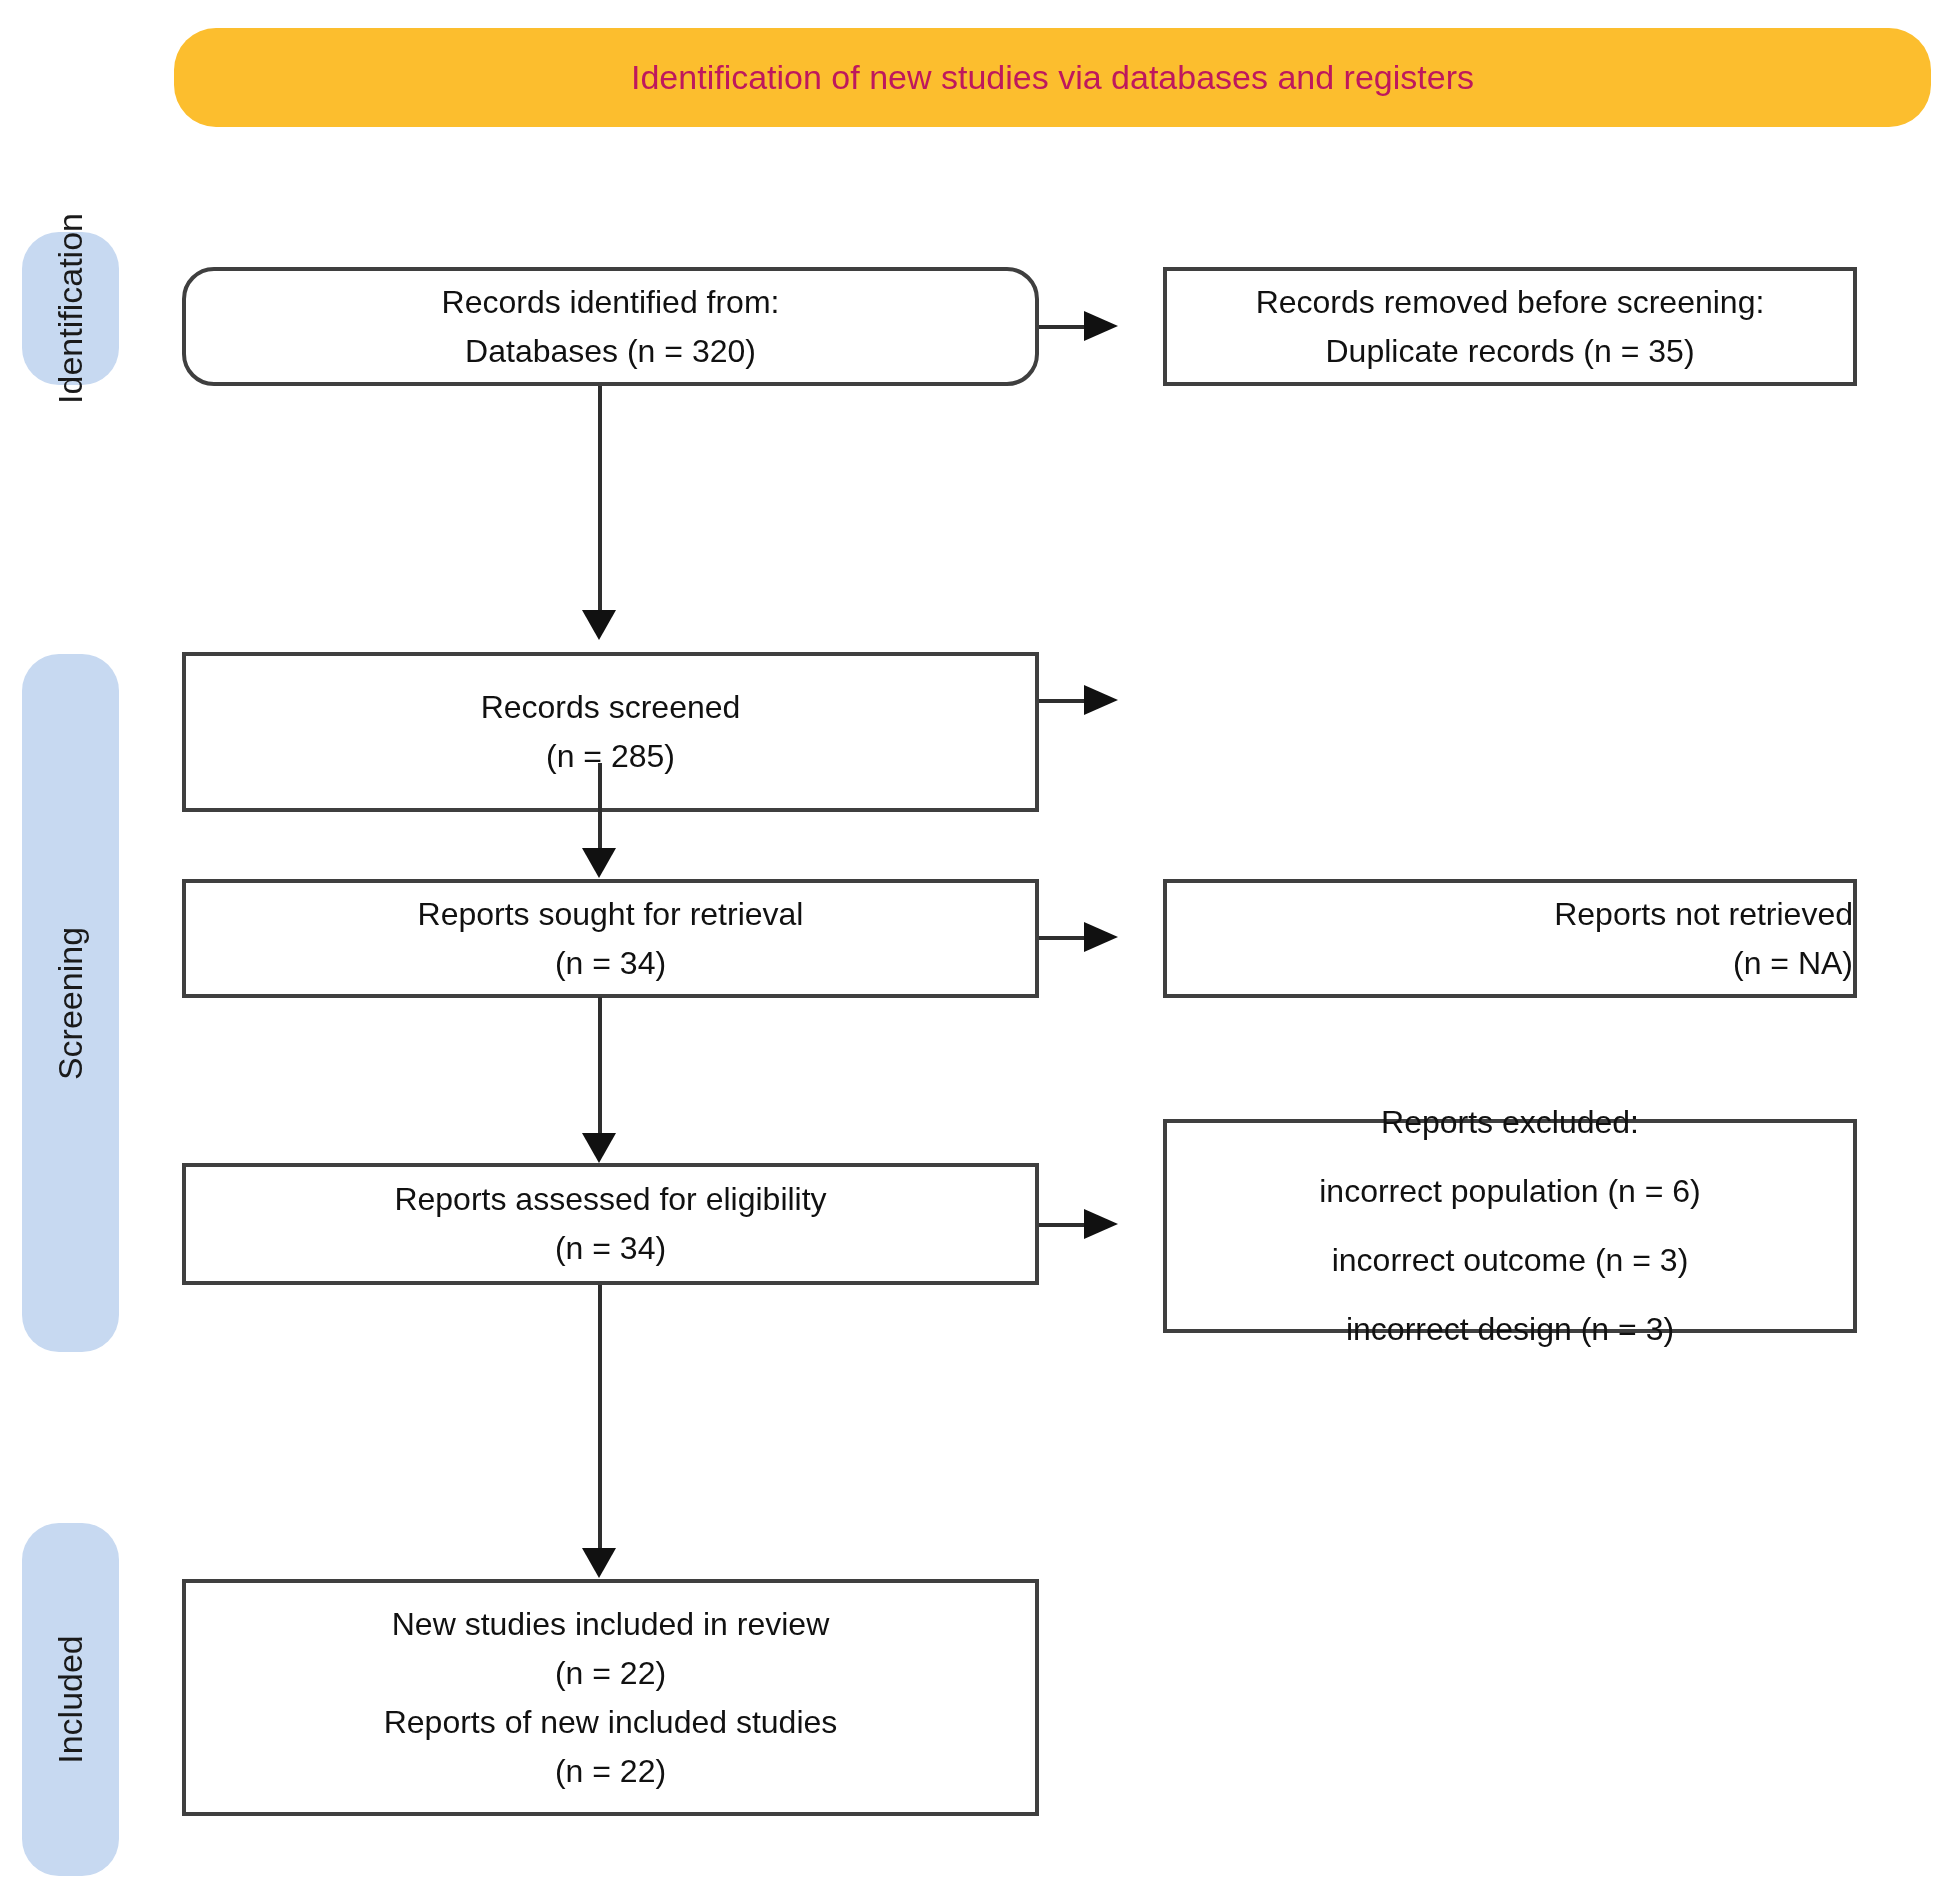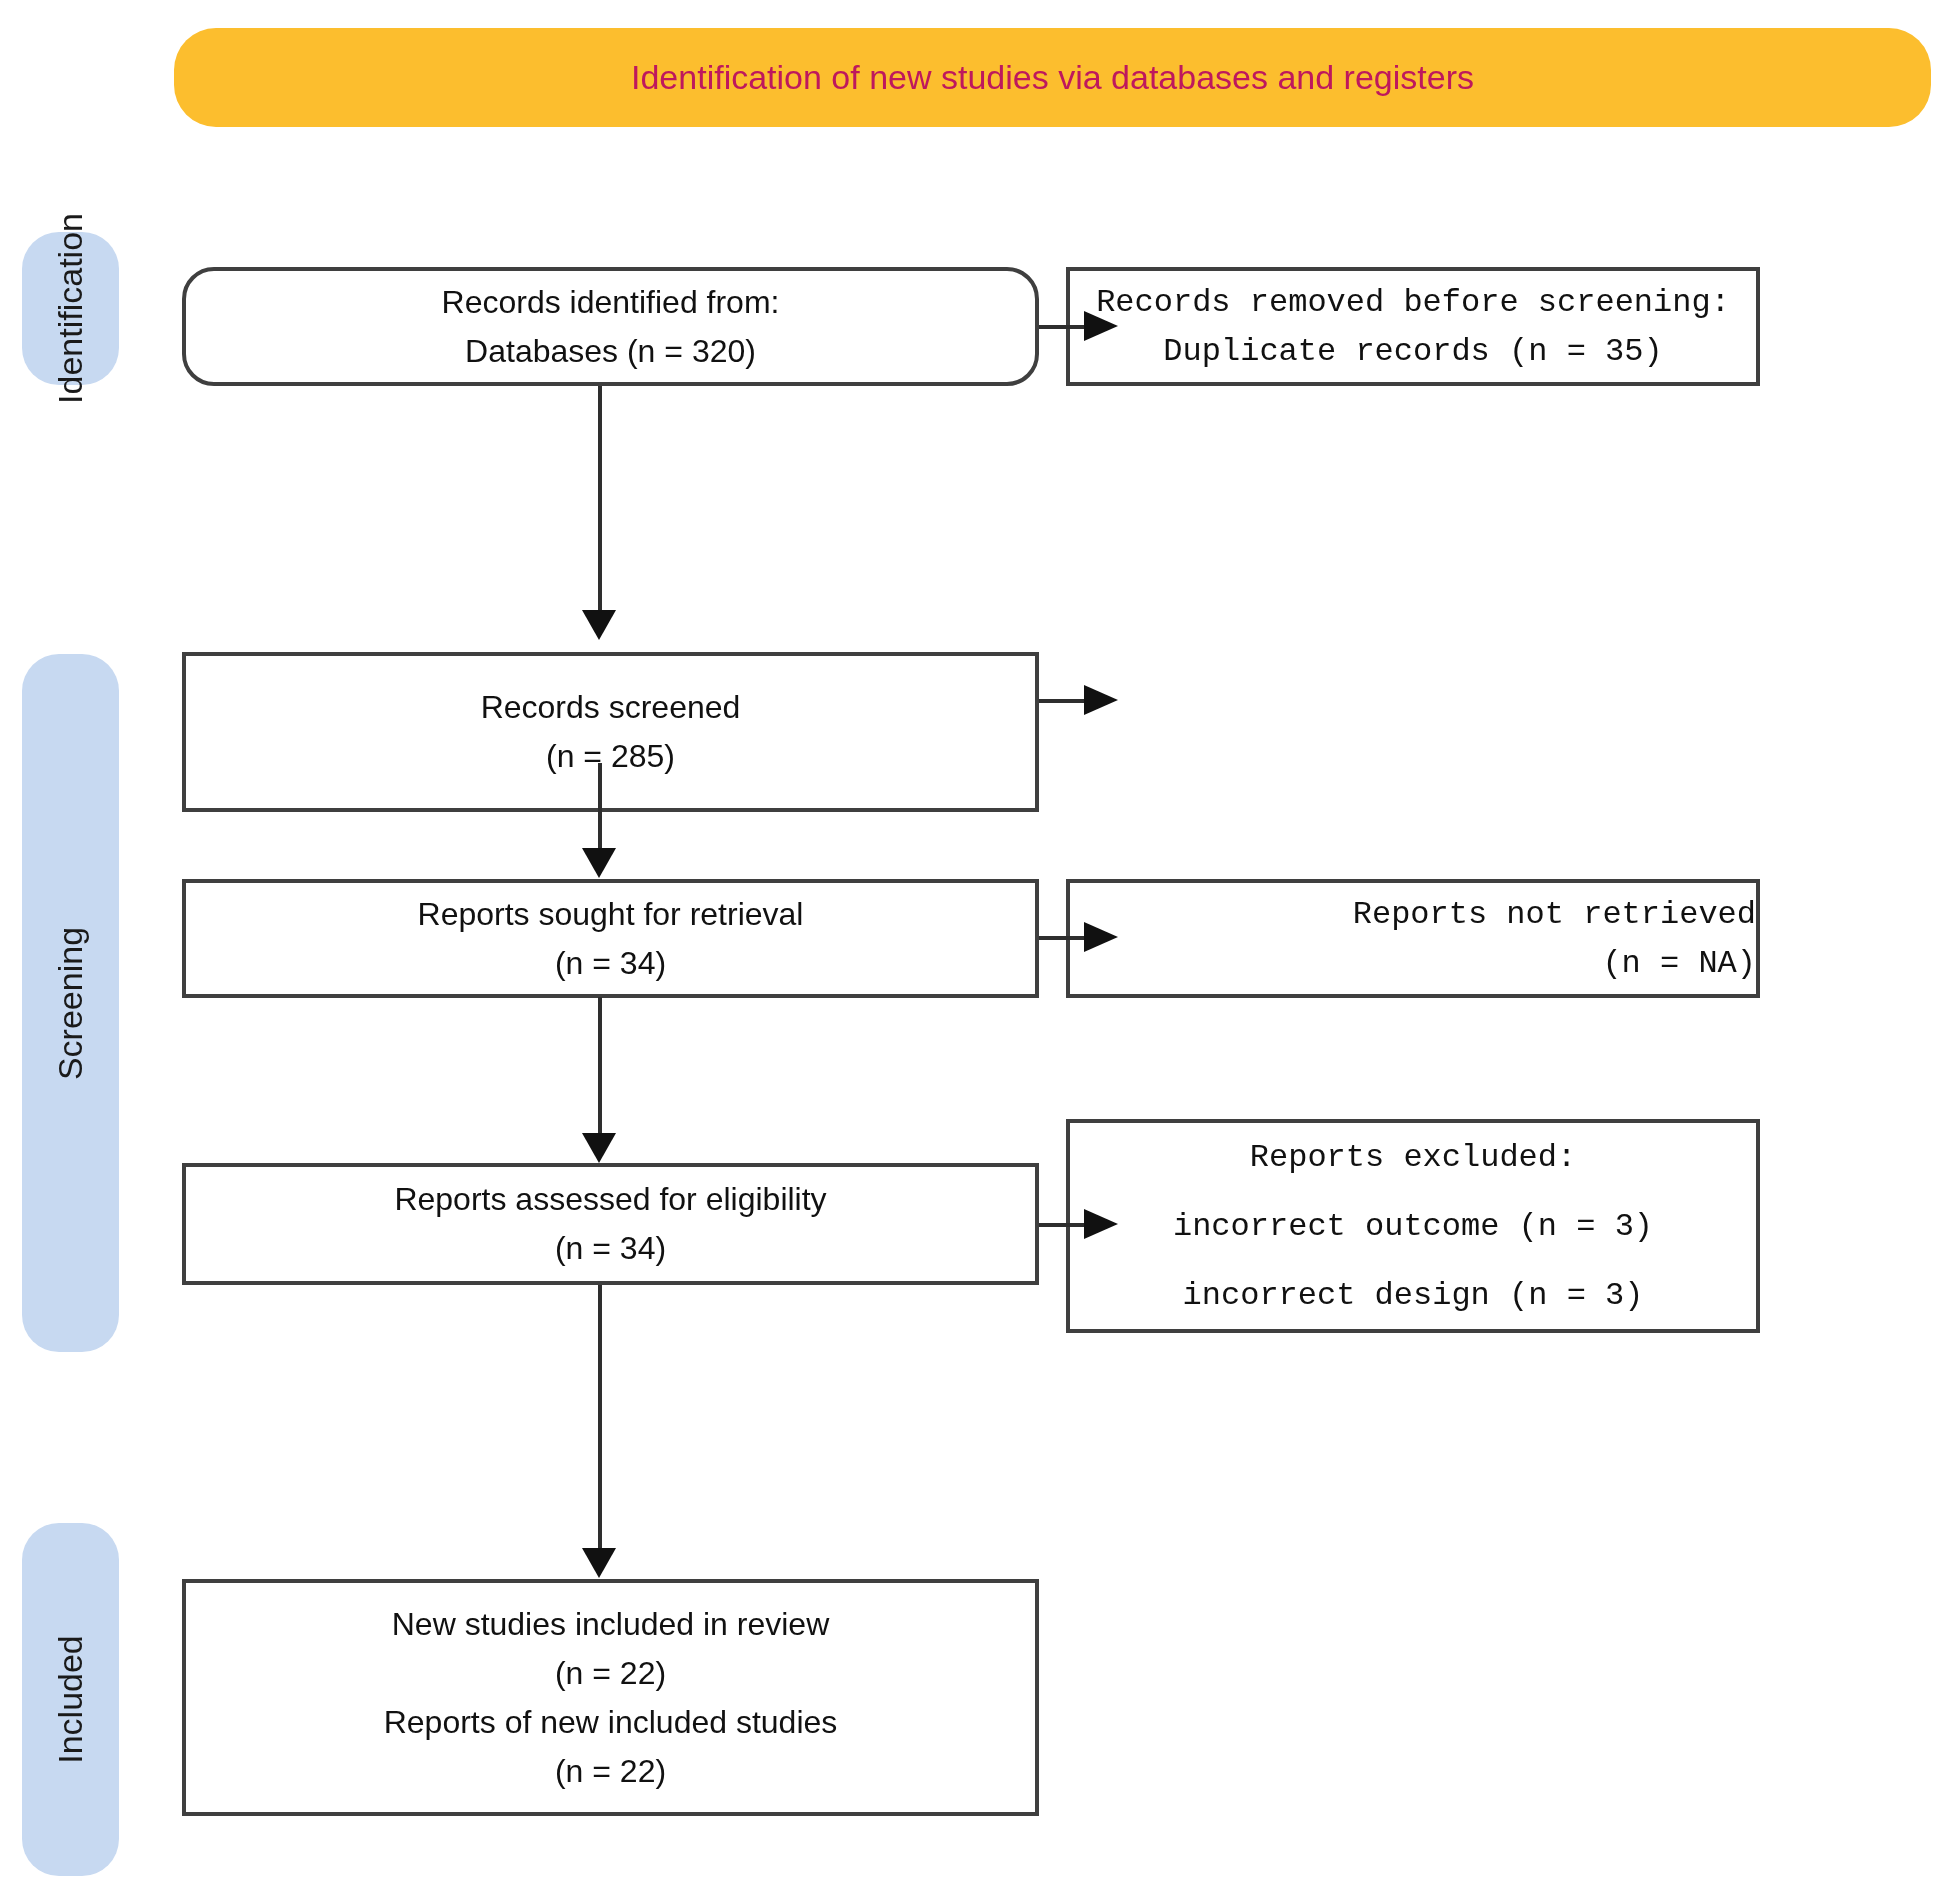--- a/index.html
+++ b/index.html
@@ -36,21 +36,21 @@
   .box{
     position:absolute;
     background:#ffffff;border:4.2px solid #3f3f3f;
     box-sizing:border-box;
     display:flex;flex-direction:column;align-items:center;justify-content:center;
     text-align:center;
     font-size:32px;color:#111111;
   }
   .box .line{line-height:49px;}
   .col-left{left:182px;width:857px;}
-  .col-right{left:1066px;width:694px;font-family:Liberation Mono, monospace;}
+  .col-right{left:1163px;width:694px;}
   .b1{top:267px;height:119px;border-radius:32px;}
   .b2{top:652px;height:160px;}
   .b3{top:879px;height:119px;}
   .b4{top:1163px;height:122px;}
   .b5{top:1579px;height:237px;}
   .r1{top:267px;height:119px;}
   .r2{top:638px;height:125px;}
   .r3{top:879px;height:119px;align-items:flex-end;}
   .r4{top:1119px;height:214px;gap:20px;}
   
@@ -120,20 +120,21 @@
   <div class="box col-right r1">
     <div class="line">Records removed before screening:</div>
     <div class="line">Duplicate records (n = 35)</div>
   </div>
   <div class="box col-right r3">
     <div class="line">Reports not retrieved</div>
     <div class="line">(n = NA)</div>
   </div>
   <div class="box col-right r4">
     <div class="line">Reports excluded:</div>
+    <div class="line">incorrect population (n = 6)</div>
     <div class="line">incorrect outcome (n = 3)</div>
     <div class="line">incorrect design (n = 3)</div>
   </div>
 
   <div class="vline v1"></div>
   <div class="head-down v1h"></div>
   <div class="vline v2"></div>
   <div class="head-down v2h"></div>
   <div class="vline v3"></div>
   <div class="head-down v3h"></div>

